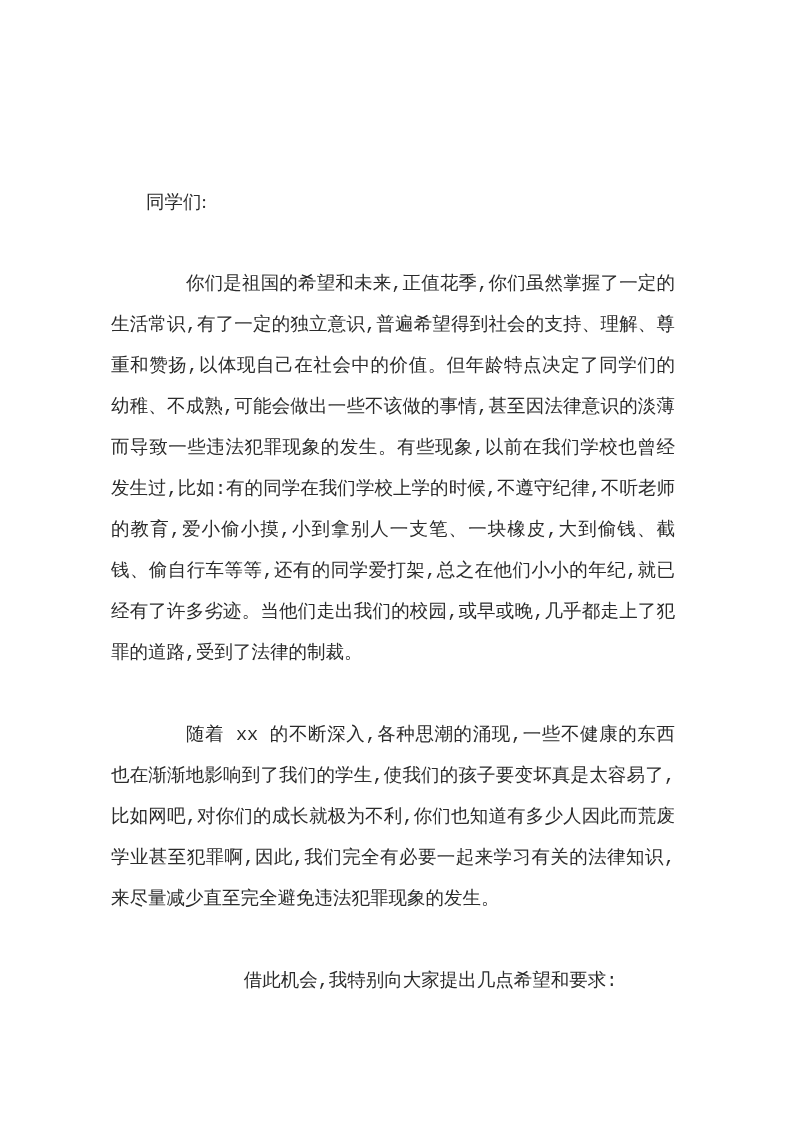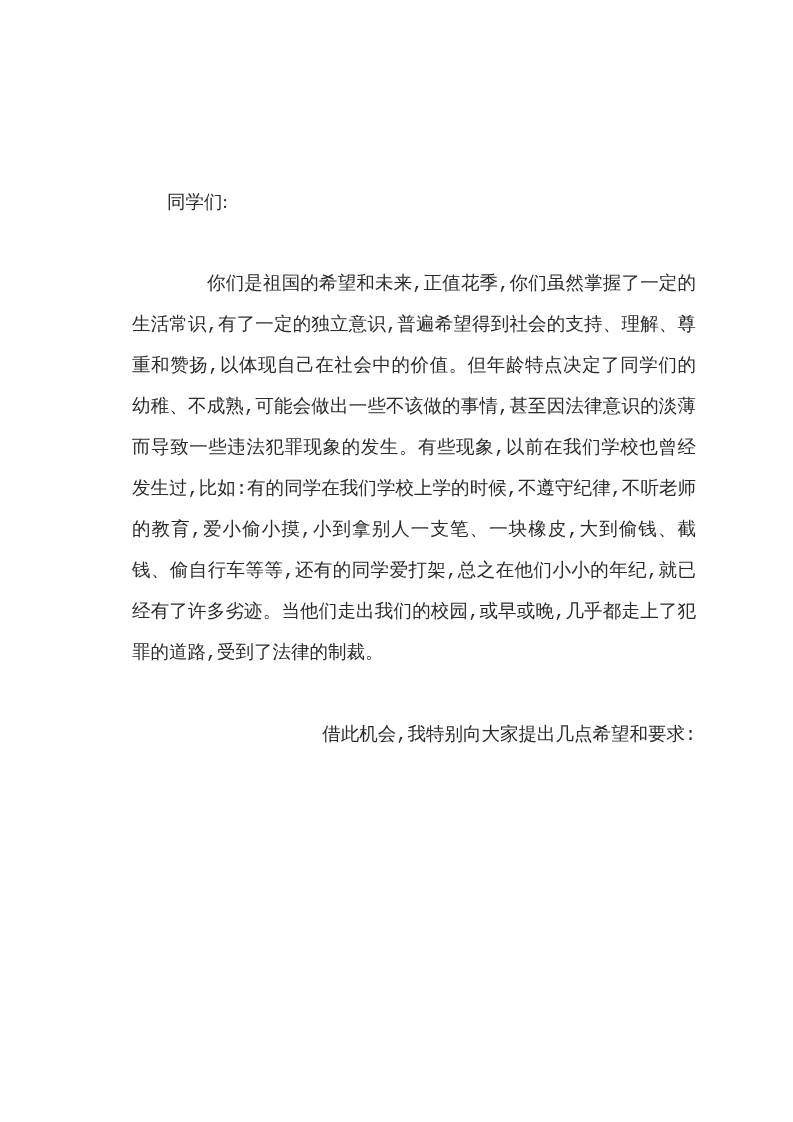--- a/index.html
+++ b/index.html
@@ -14,21 +14,21 @@
   }
   .page {
     position: relative;
     width: 793px;
     height: 1122px;
     background: #ffffff;
     overflow: hidden;
   }
   .content {
     position: absolute;
-    left: 132px;
+    left: 111px;
     top: 182px;
     width: 564px;
     font-size: 18.5px;
     line-height: 41px;
     color: #2b2b2b;
     text-align: justify;
     text-justify: inter-character;
   }
   .content p {
     margin: 0 0 41px 0;
@@ -37,25 +37,26 @@
   .salutation {
     text-indent: 35px;
     text-align: left;
   }
   .para {
     text-indent: 75px;
     font-family: Liberation Mono, monospace;
   }
   .para-last {
     margin-bottom: 0 !important;
-    text-align: right;
+    text-align: center;
   }
 </style>
 </head>
 <body>
 
 <div class="page">
   <div class="content">
     <p class="salutation">同学们:</p>
     <p class="para">你们是祖国的希望和未来,正值花季,你们虽然掌握了一定的生活常识,有了一定的独立意识,普遍希望得到社会的支持、理解、尊重和赞扬,以体现自己在社会中的价值。但年龄特点决定了同学们的幼稚、不成熟,可能会做出一些不该做的事情,甚至因法律意识的淡薄而导致一些违法犯罪现象的发生。有些现象,以前在我们学校也曾经发生过,比如:有的同学在我们学校上学的时候,不遵守纪律,不听老师的教育,爱小偷小摸,小到拿别人一支笔、一块橡皮,大到偷钱、截钱、偷自行车等等,还有的同学爱打架,总之在他们小小的年纪,就已经有了许多劣迹。当他们走出我们的校园,或早或晚,几乎都走上了犯罪的道路,受到了法律的制裁。</p>
+    <p class="para">随着 xx 的不断深入,各种思潮的涌现,一些不健康的东西也在渐渐地影响到了我们的学生,使我们的孩子要变坏真是太容易了,比如网吧,对你们的成长就极为不利,你们也知道有多少人因此而荒废学业甚至犯罪啊,因此,我们完全有必要一起来学习有关的法律知识,来尽量减少直至完全避免违法犯罪现象的发生。</p>
     <p class="para para-last">借此机会,我特别向大家提出几点希望和要求:</p>
   </div>
 </div>
 
 </body></html>

